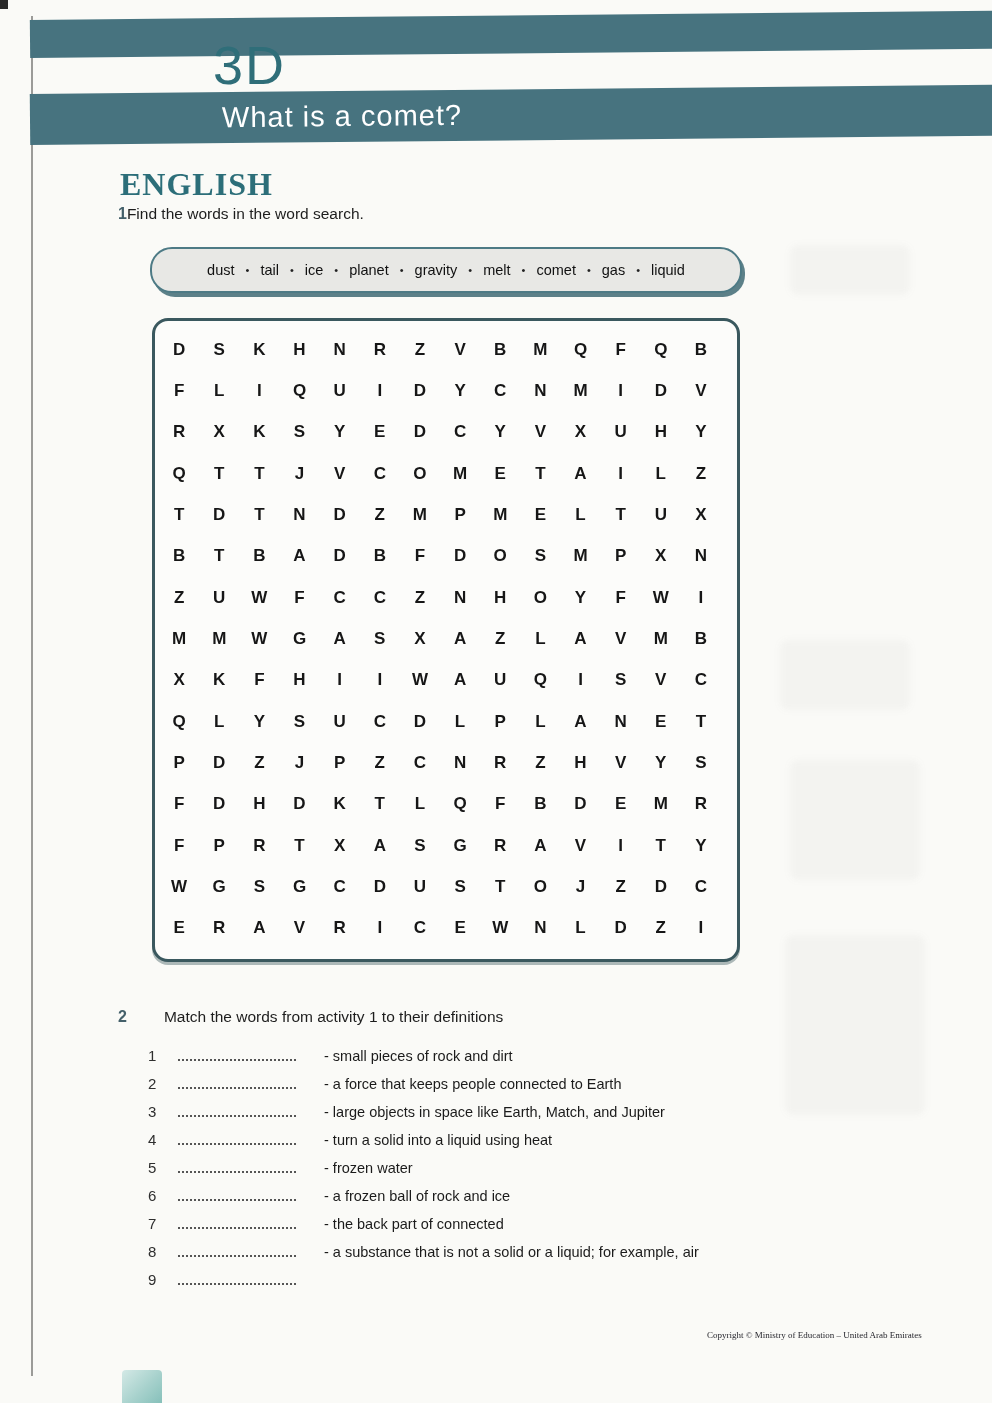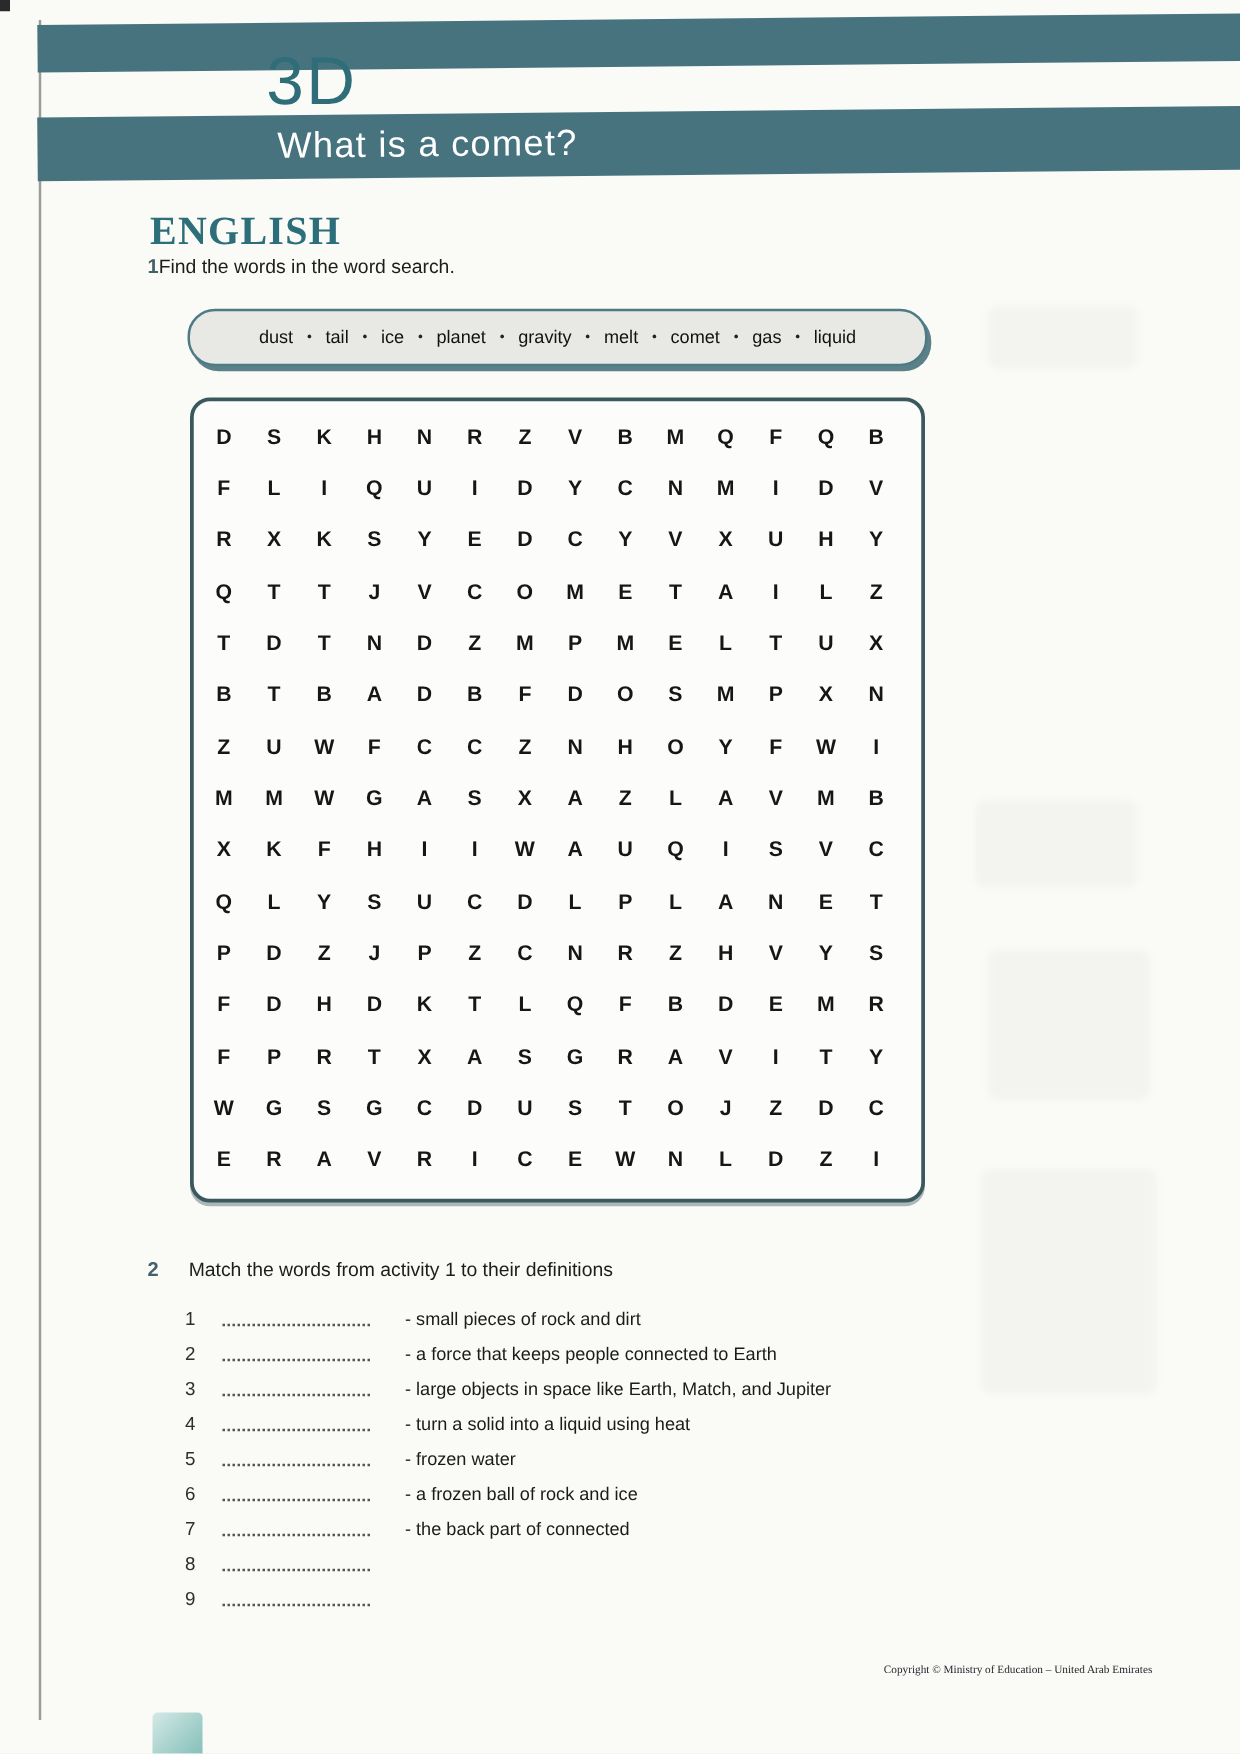--- a/index.html
+++ b/index.html
@@ -398,21 +398,21 @@
         <div class="cell">N</div>
         <div class="cell">L</div>
         <div class="cell">D</div>
         <div class="cell">Z</div>
         <div class="cell">I</div>
       </div>
   </div>
 
   <div class="act-head act2-head">
     <span class="act-num">2</span>
-    <span class="act-instr" style="margin-left:24px;">Match the words from activity 1 to their definitions</span>
+    <span class="act-instr" style="margin-left:37px;">Match the words from activity 1 to their definitions</span>
   </div>
 
   <div class="def-list">
       <div class="def-row">
         <span class="def-num">1</span>
         <span class="def-line"></span>
         <span class="def-text">- small pieces of rock and dirt</span>
       </div>
       <div class="def-row">
         <span class="def-num">2</span>
@@ -440,20 +440,21 @@
         <span class="def-text">- a frozen ball of rock and ice</span>
       </div>
       <div class="def-row">
         <span class="def-num">7</span>
         <span class="def-line"></span>
         <span class="def-text">- the back part of connected</span>
       </div>
       <div class="def-row">
         <span class="def-num">8</span>
         <span class="def-line"></span>
+        <span class="def-text">- a substance that is not a solid or a liquid; for example, air</span>
       </div>
       <div class="def-row">
         <span class="def-num">9</span>
         <span class="def-line"></span>
       </div>
     </div>
 
   <div class="copyright">Copyright © Ministry of Education – United Arab Emirates</div>
   <div class="page-badge"></div>
 

